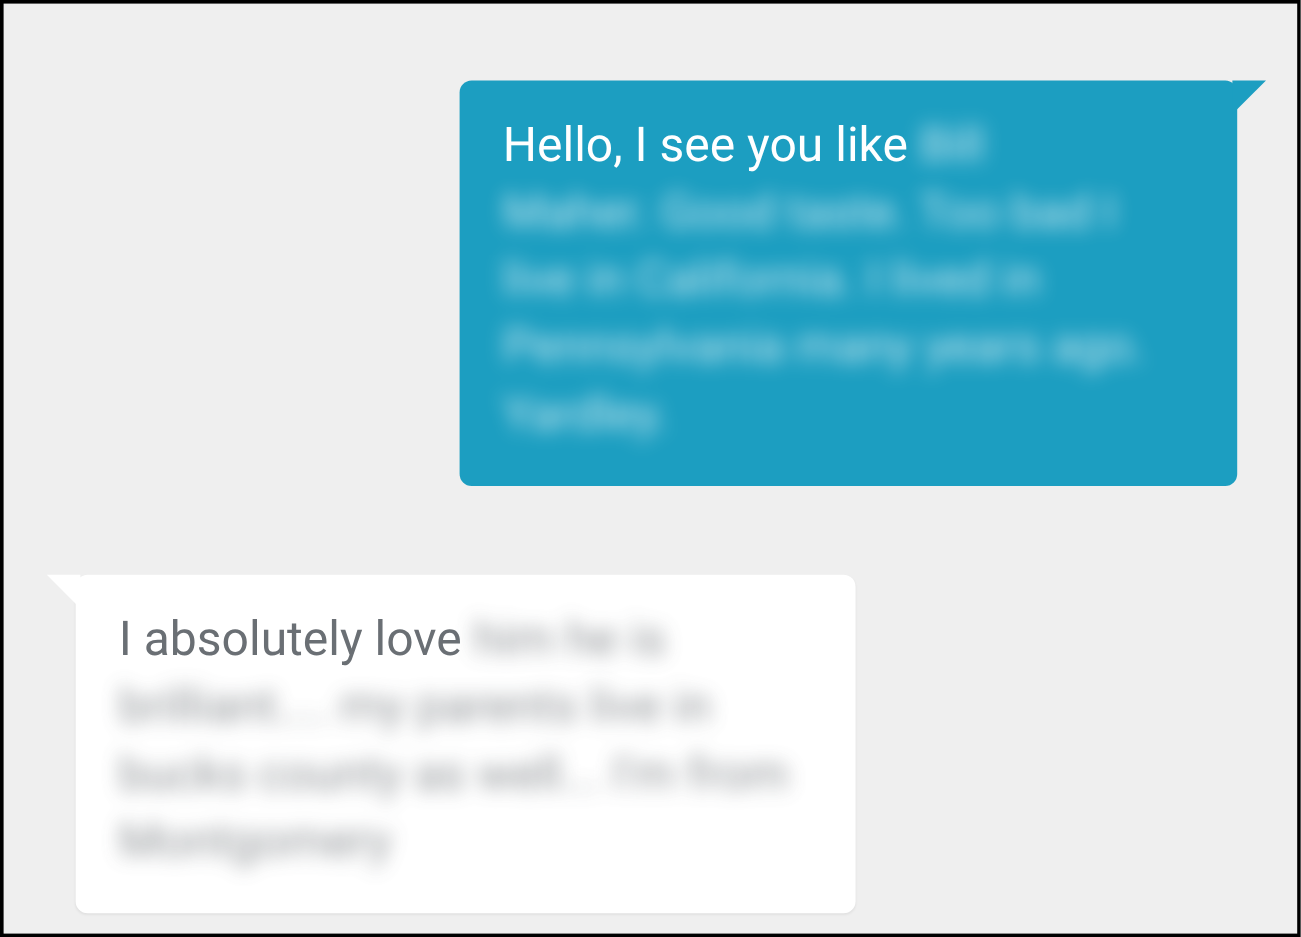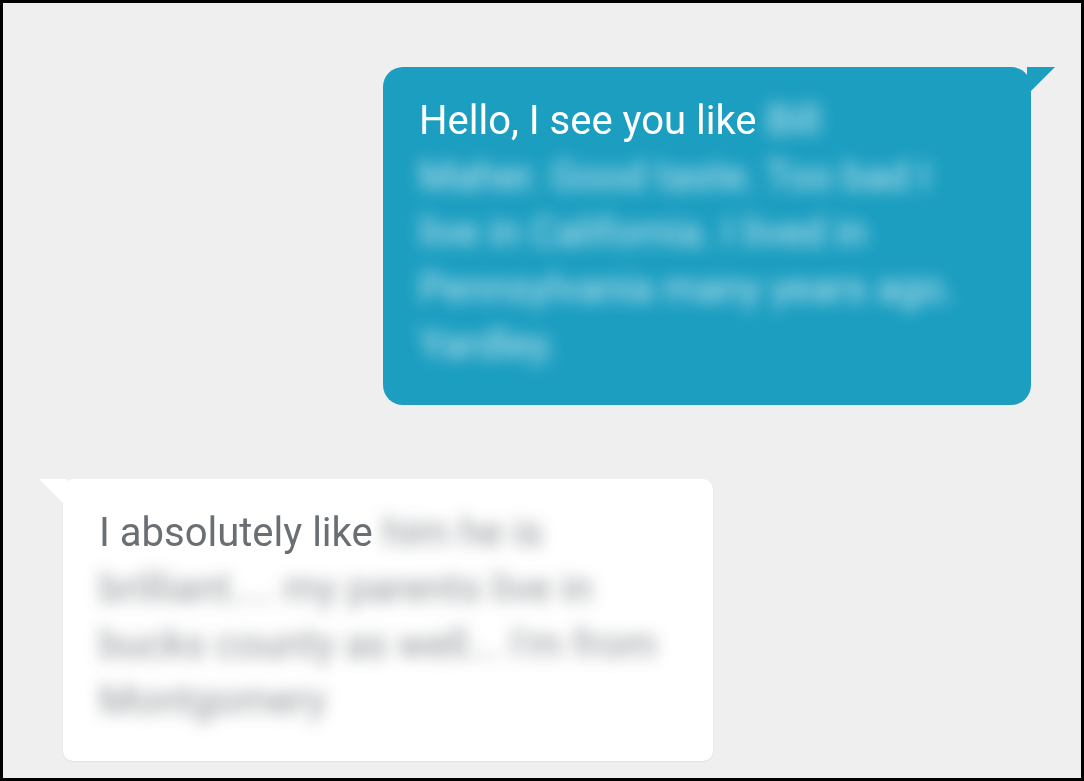--- a/index.html
+++ b/index.html
@@ -17,21 +17,21 @@
     overflow: hidden;
   }
 
   
   .bubble-sent {
     position: absolute;
     top: 64px;
     left: 380px;
     width: 648px;
     background: #1c9ec1;
-    border-radius: 20px;
+    border-radius: 10px;
     padding: 26px 36px 32px 36px;
     color: #fff;
     font-size: 40px;
     line-height: 1.4;
     font-weight: 400;
   }
   .bubble-sent .tail {
     position: absolute;
     top: 0;
     right: -24px;
@@ -86,18 +86,18 @@
     <span class="tail"></span>
     <span class="msg-line">
       <span class="visible-text">Hello, I see you like </span><span class="blur blurred-block">Bill</span>
     </span>
     <span class="msg-line blur">Maher. Good taste. Too bad I live in California. I lived in Pennsylvania many years ago. Yardley.</span>
   </div>
 
   <div class="bubble-recv">
     <span class="tail"></span>
     <span class="msg-line">
-      <span class="visible-text">I absolutely like </span><span class="blur blurred-block">him he is</span>
+      <span class="visible-text">I absolutely love </span><span class="blur blurred-block">him he is</span>
     </span>
     <span class="msg-line blur">brilliant.... my parents live in bucks county as well... I'm from Montgomery</span>
   </div>
 
 </div>
 
 </body></html>

